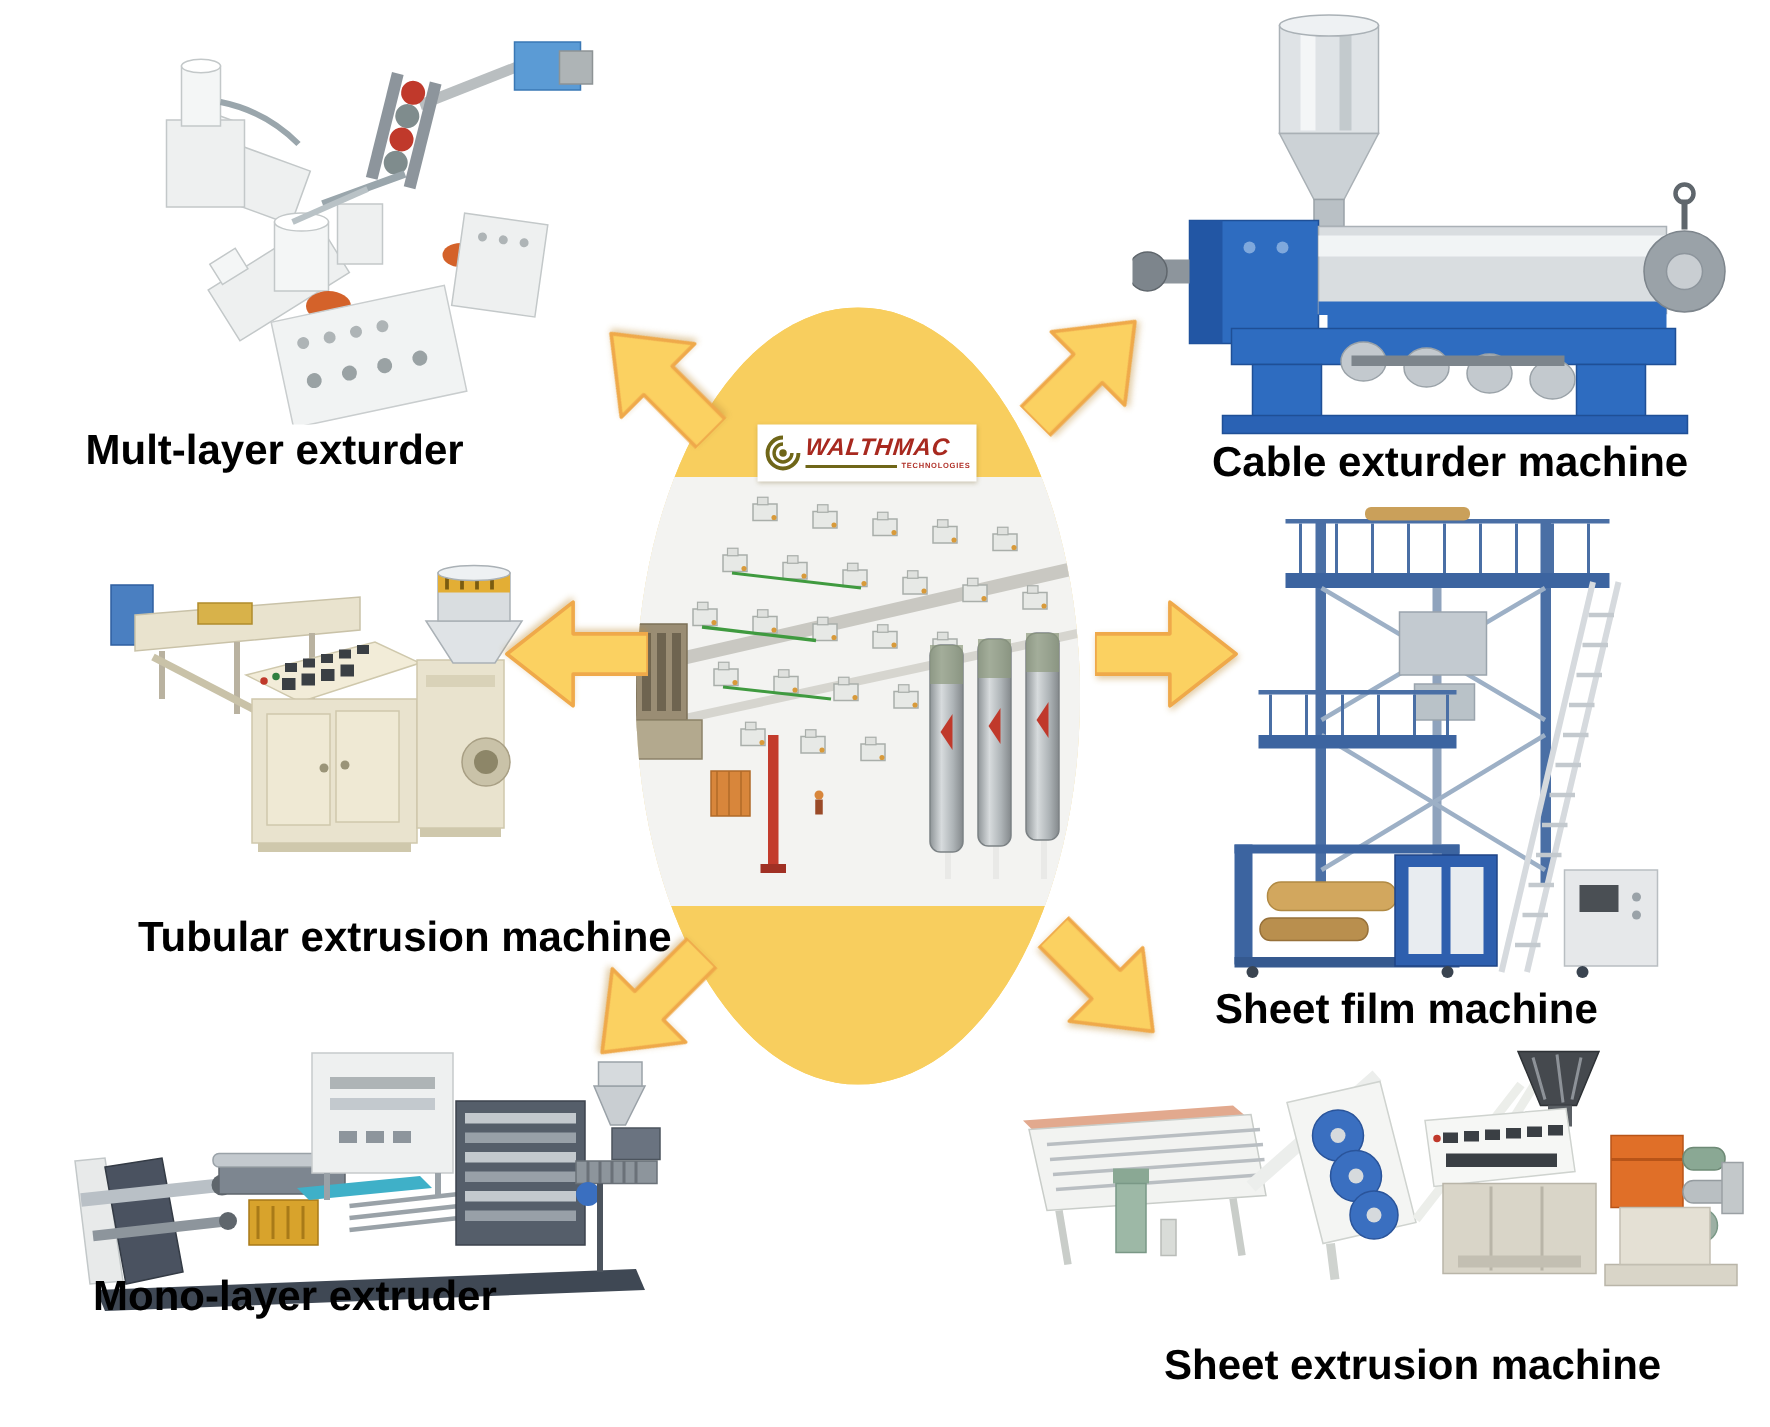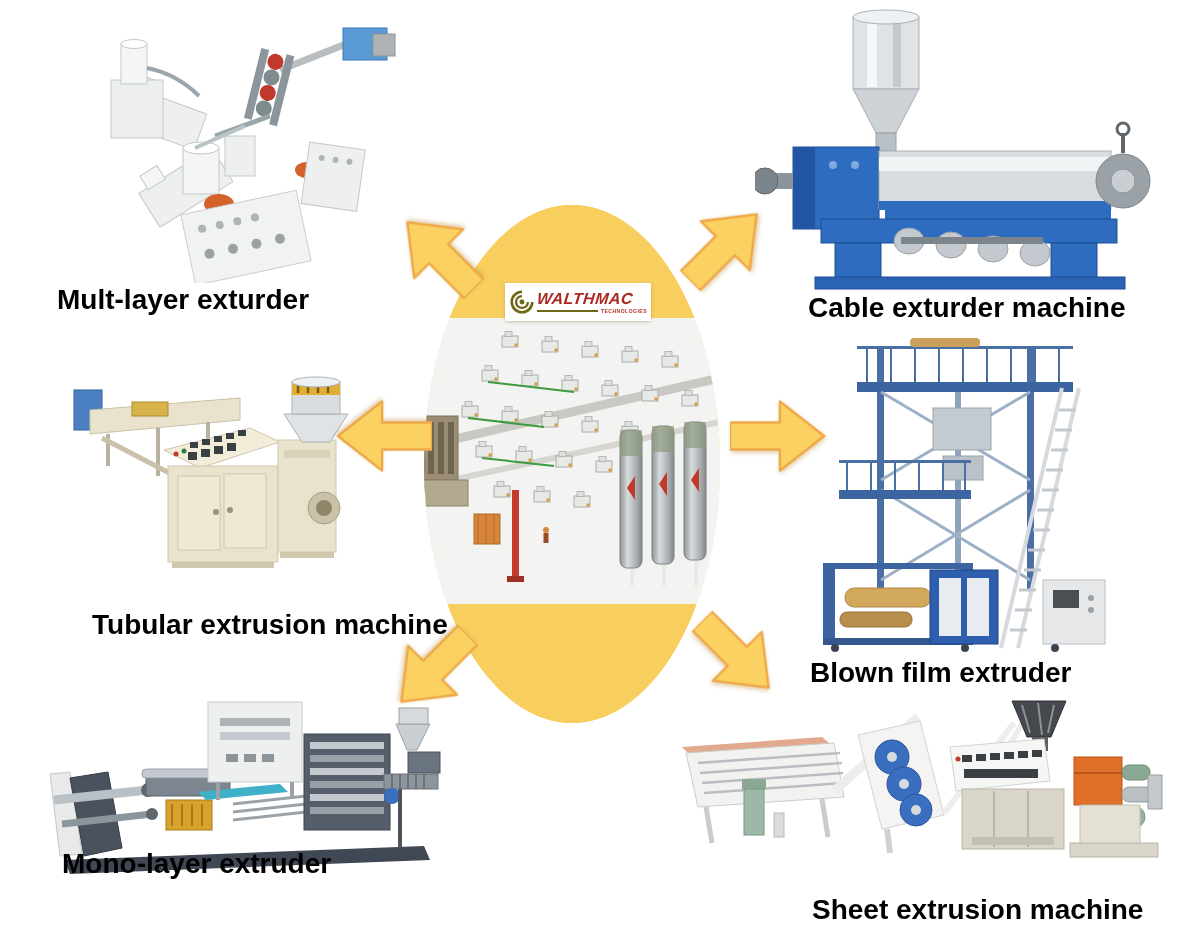--- a/index.html
+++ b/index.html
@@ -153,23 +153,23 @@
 </div>
 <div class="abs arrow" style="left:688px;top:612px;transform:rotate(45deg);">
   <svg viewBox="0 0 100 88">
       <polygon points="0,30 52,30 52,8 98,44 52,80 52,58 0,58" fill="#FBD161" stroke="#EFA94A" stroke-width="2.5" stroke-linejoin="round"></polygon>
     </svg>
 </div>
 
 <div class="abs mlabel" style="left:57px;top:284px;">Mult-layer exturder</div>
 <div class="abs mlabel" style="left:808px;top:292px;">Cable exturder machine</div>
 <div class="abs mlabel" style="left:56px;top:609px;margin-left:36px;">Tubular extrusion machine</div>
-<div class="abs mlabel" style="left:810px;top:657px;">Blown film extruder</div>
+<div class="abs mlabel" style="left:810px;top:657px;">Sheet film machine</div>
 <div class="abs mlabel" style="left:62px;top:848px;">Mono-layer extruder</div>
-<div class="abs mlabel" style="left:812px;top:894px;">Sheet extrusion machine</div>
+<div class="abs mlabel" style="left:776px;top:894px;">Sheet extrusion machine</div>
 
 <div class="abs machine" style="left:95px;top:8px;width:310px;height:275px;">
 <svg viewBox="0 0 310 275">
 
   <path d="M185,62 L256,34" stroke="#b9bec0" stroke-width="7"></path>
   <rect x="248" y="20" width="44" height="32" fill="#5b9bd5" stroke="#3a78b5"></rect>
   <rect x="278" y="26" width="22" height="22" fill="#aeb4b6" stroke="#8d9395"></rect>
 
   <g transform="rotate(14 170 75)">
     <rect x="158" y="42" width="8" height="72" fill="#8d959c"></rect>

